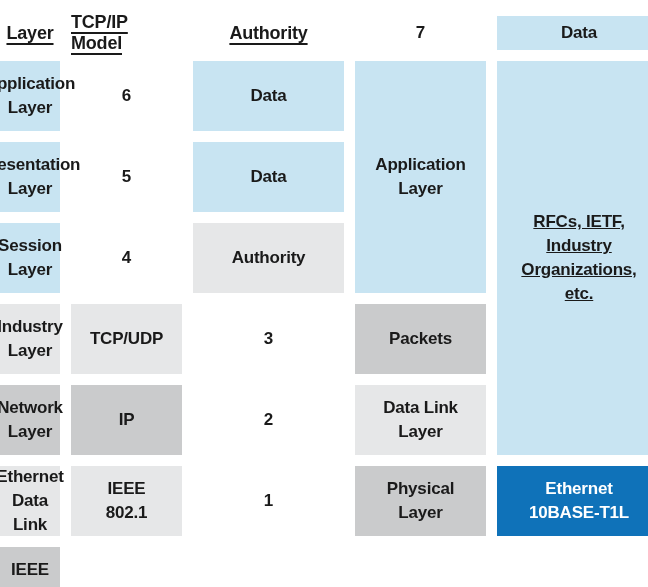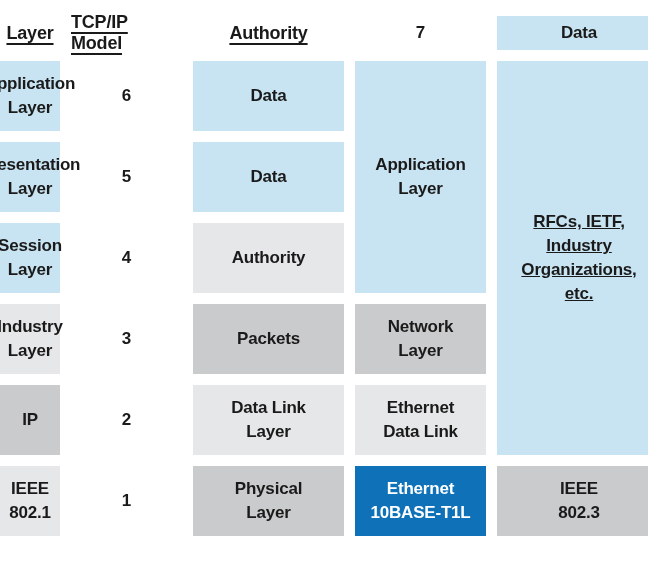--- a/index.html
+++ b/index.html
@@ -81,20 +81,21 @@
 
   <div class="cell layer-num">5</div>
   <div class="cell c-blue">Data</div>
   <div class="cell c-blue">Session
 Layer</div>
 
   <div class="cell layer-num">4</div>
   <div class="cell c-lgray">Authority</div>
   <div class="cell c-lgray">Industry
 Layer</div>
+  <div class="cell c-lgray">TCP/UDP</div>
 
   <div class="cell layer-num">3</div>
   <div class="cell c-mgray">Packets</div>
   <div class="cell c-mgray">Network
 Layer</div>
   <div class="cell c-mgray">IP</div>
 
   <div class="cell layer-num">2</div>
   <div class="cell c-lgray">Data Link
 Layer</div>

